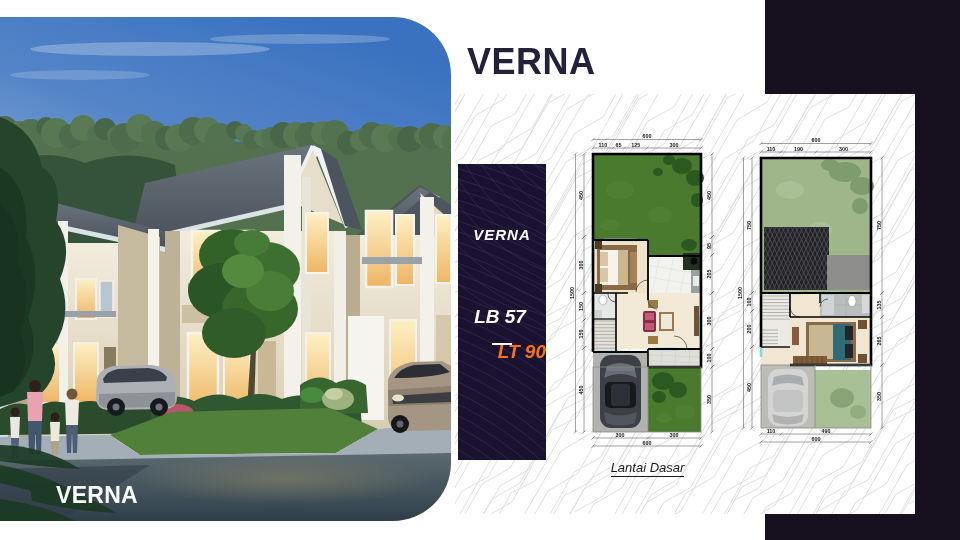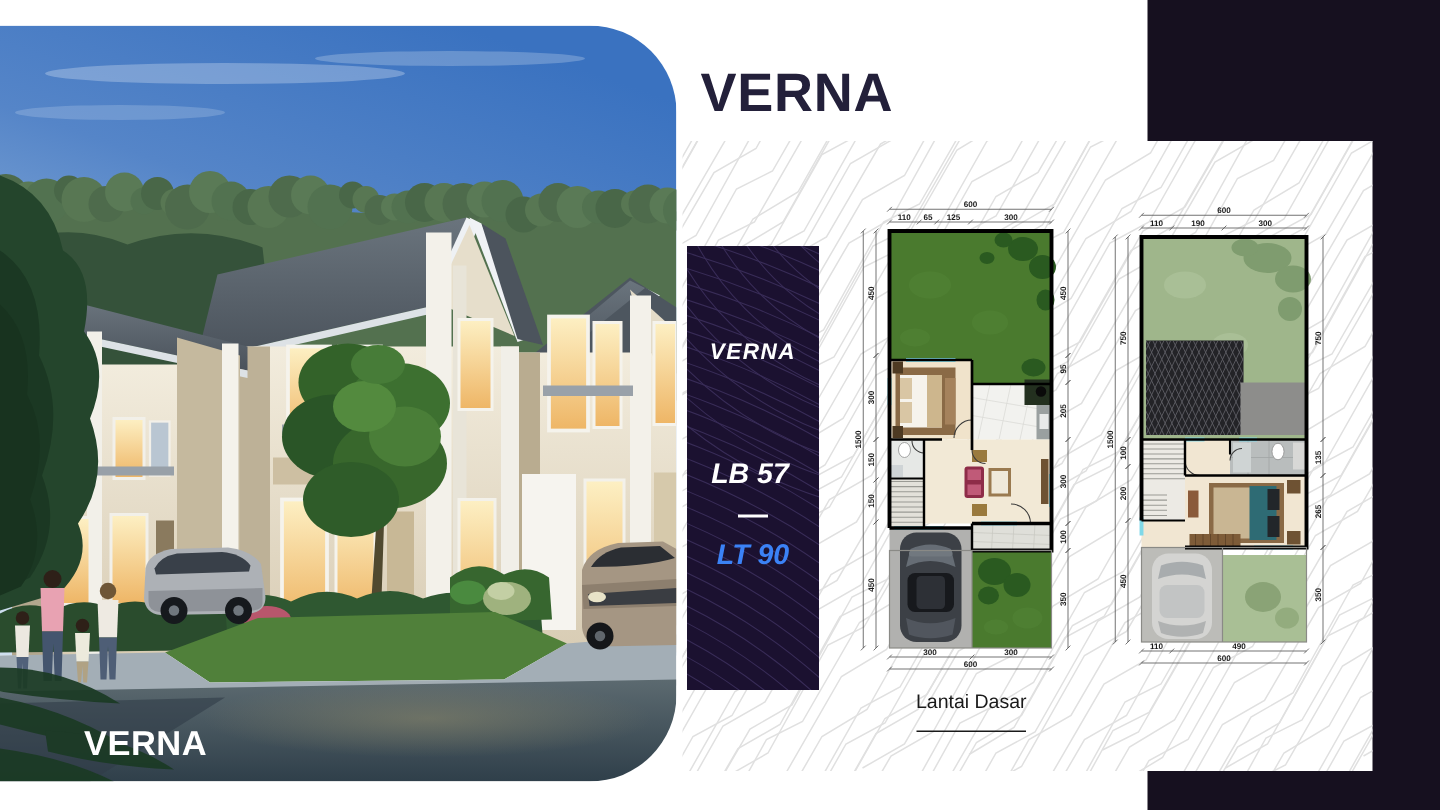--- a/index.html
+++ b/index.html
@@ -419,21 +419,21 @@
 <circle cx="170" cy="-90" r="256"></circle>
 <circle cx="170" cy="-90" r="270"></circle>
 </svg>
 
 <div class="abs" style="left:0;top:62px;width:88px;text-align:center;color:#fff;font-weight:bold;font-style:italic;font-size:15px;letter-spacing:1px;">VERNA</div>
 
 <div class="abs" style="left:0;top:142px;width:84px;text-align:center;color:#fff;font-weight:bold;font-style:italic;font-size:19px;">LB 57</div>
 
 <div class="abs" style="left:34px;top:179px;width:20px;height:2px;background:#fff;"></div>
 
-<div class="abs" style="left:0;top:196px;width:88px;text-align:center;color:#3b82f6;font-weight:bold;font-style:italic;font-size:19px;">LT 90</div>
+<div class="abs" style="left:0;top:177px;width:88px;text-align:right;color:#f97316;font-weight:bold;font-style:italic;font-size:19px;">LT 90</div>
 </div>
 
 <svg class="abs" style="left:110px;top:34px" width="175" height="354" viewBox="565 128 175 354">
 
 <g>
         <rect x="593" y="154" width="108" height="86" fill="#4a7a2e"></rect>
 <rect x="648" y="240" width="53" height="16" fill="#4a7a2e"></rect>
 <g fill="#2a5a20">
           <ellipse cx="682" cy="166" rx="10" ry="8"></ellipse>
           <ellipse cx="695" cy="178" rx="9" ry="8"></ellipse>
@@ -886,16 +886,16 @@
         <line x1="869.4" y1="435.6" x2="872.6" y2="432.4"></line>
 <text x="771" y="432.5" font-size="5.4" font-weight="bold" text-anchor="middle" stroke="none" fill="#1a1a1a">110</text>
 <text x="826" y="432.5" font-size="5.4" font-weight="bold" text-anchor="middle" stroke="none" fill="#1a1a1a">490</text>
 <line x1="761" y1="442" x2="871" y2="442"></line>
         <line x1="759.4" y1="443.6" x2="762.6" y2="440.4"></line>
         <line x1="869.4" y1="443.6" x2="872.6" y2="440.4"></line>
         <text x="816.0" y="440.5" font-size="5.4" font-weight="bold" text-anchor="middle" stroke="none" fill="#1a1a1a">600</text>
 </g>
 </svg>
 
-<div class="abs" style="left:115px;top:366px;width:155px;text-align:center;font-size:13px;color:#1a1a1a;"><span style="border-bottom:1px solid #1a1a1a;padding-bottom:12px;">Lantai Dasar</span></div>
+<div class="abs" style="left:115px;top:366px;width:155px;text-align:center;font-size:13px;color:#1a1a1a;"><span style="border-bottom:1px solid #1a1a1a;padding-bottom:1px;font-style:italic;">Lantai Dasar</span></div>
 
 </div>
 
 <div class="abs" style="left:467px;top:41px;font-size:36px;font-weight:bold;color:#23203a;letter-spacing:0.5px;">VERNA</div>
 </body></html>

